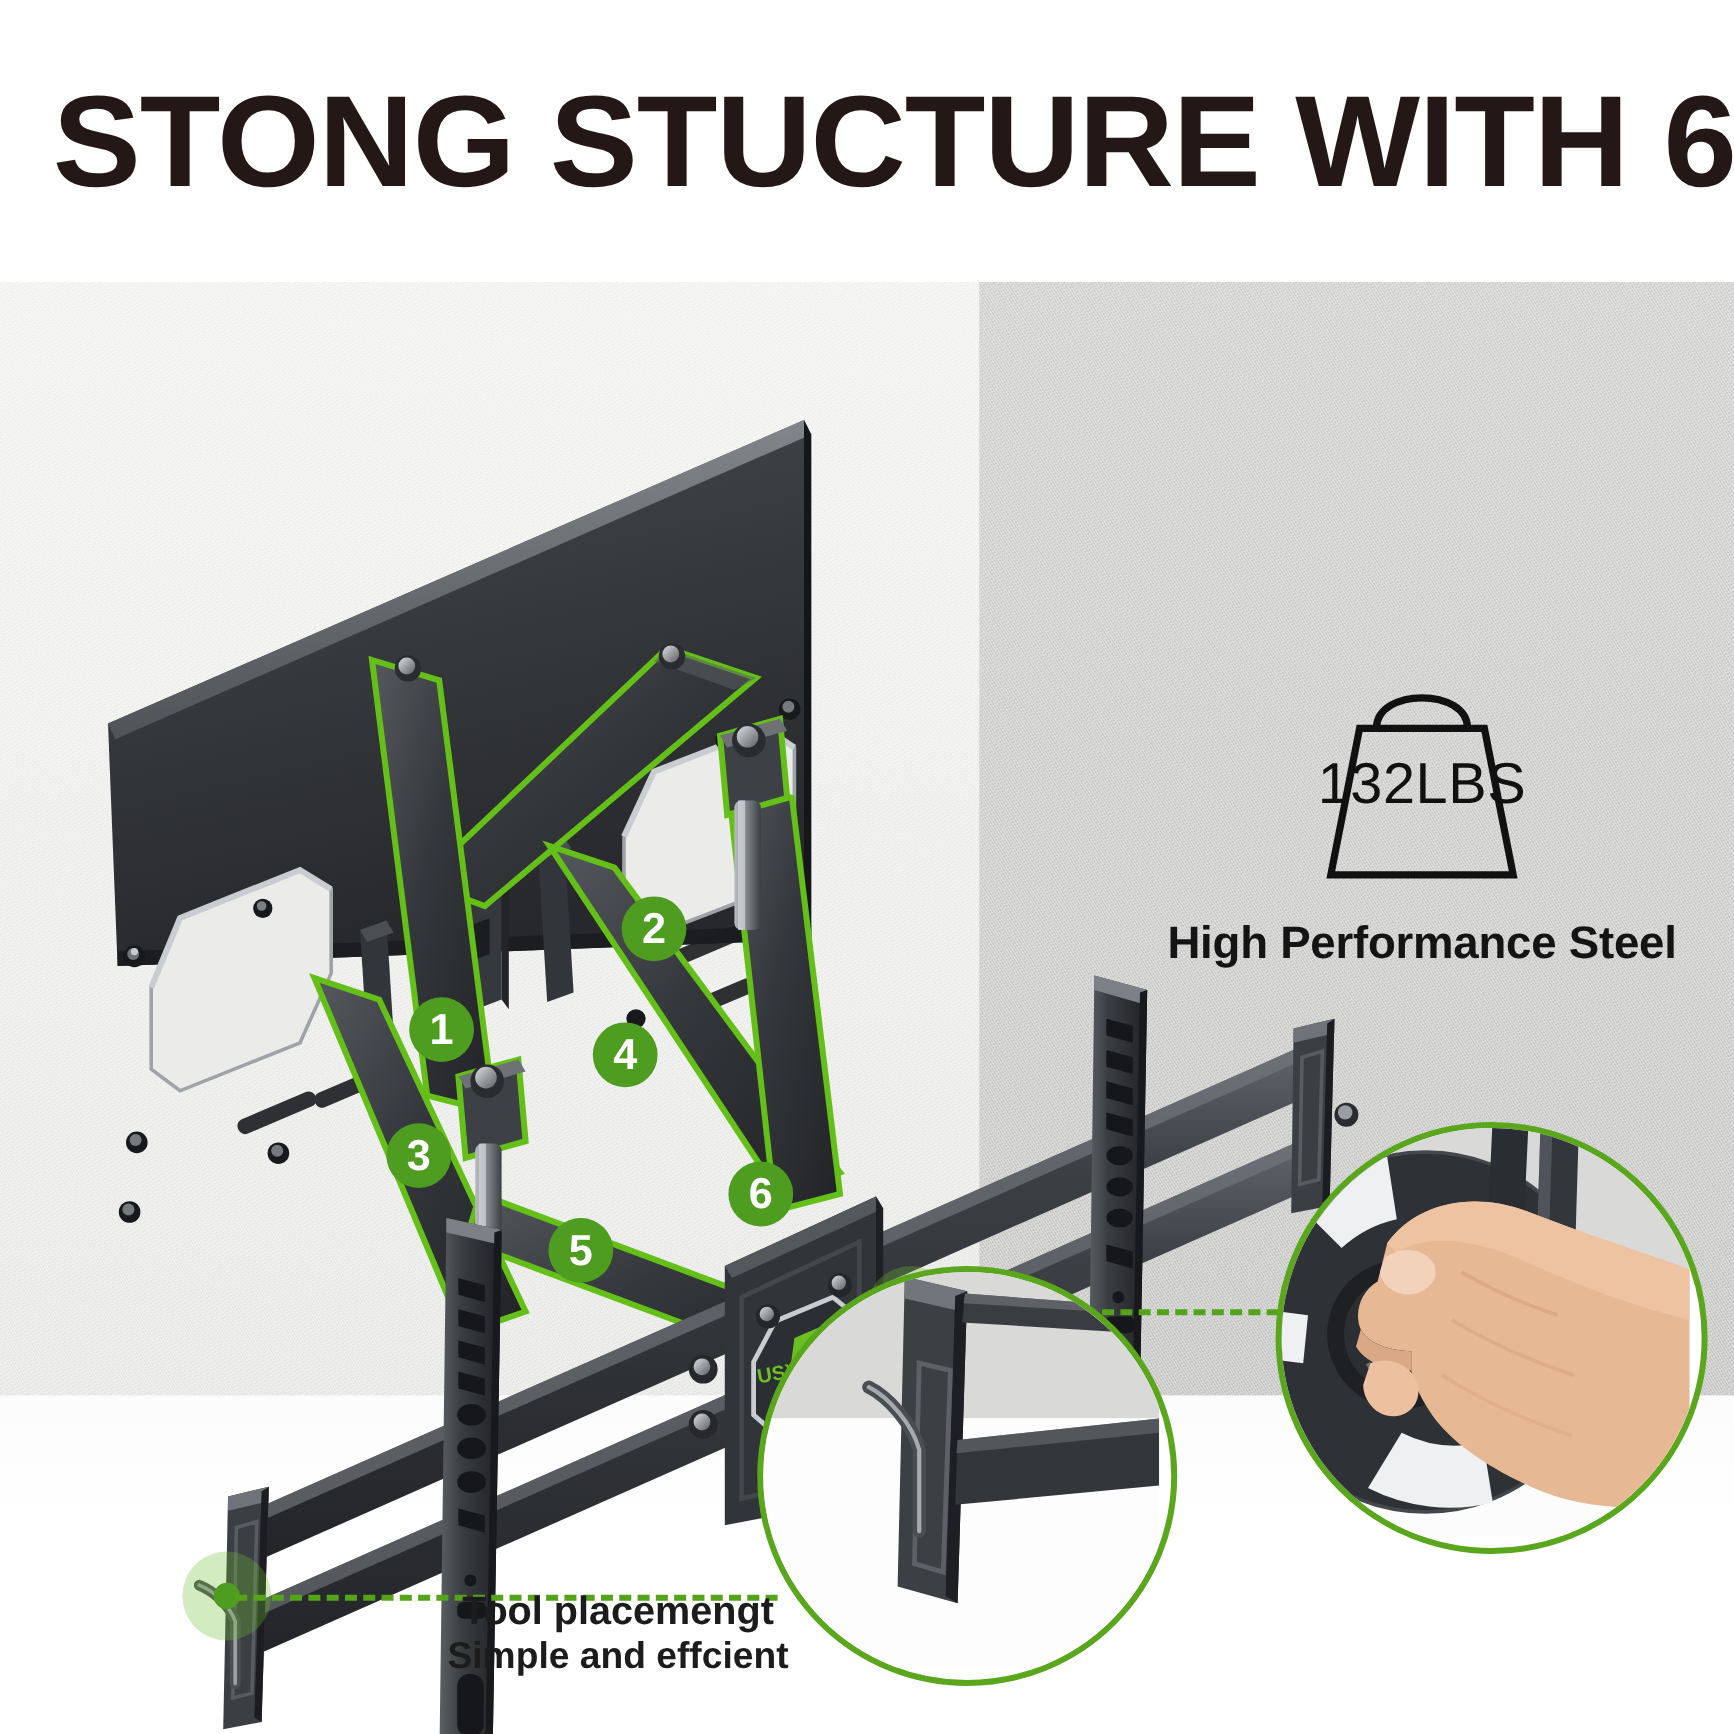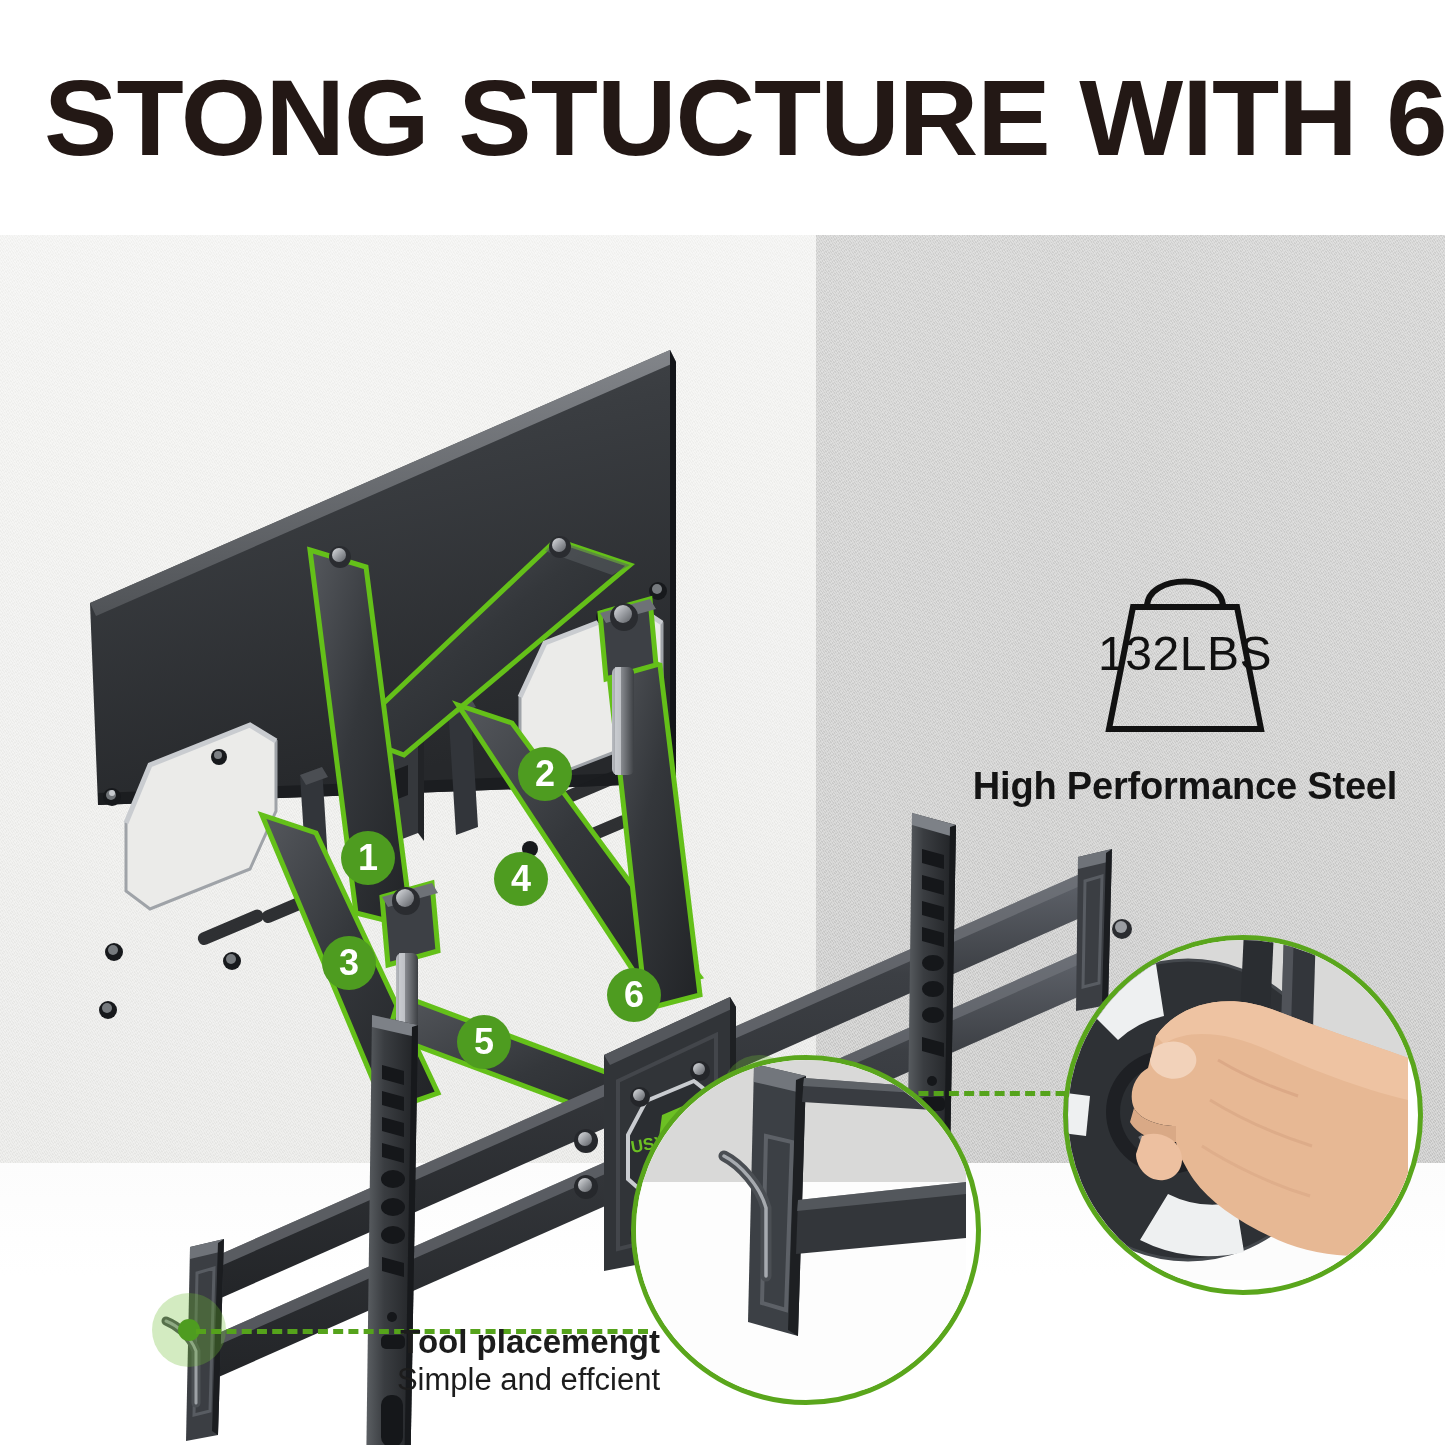--- a/index.html
+++ b/index.html
@@ -85,23 +85,23 @@
     box-shadow:0 0 0 0 rgba(0,0,0,0);
   }
 
   
   .callout-circle{
     position:absolute;border-radius:50%;
     border:5px solid #5aa61c;
     background:#ffffff;
     overflow:hidden;
   }
-  .callout-caption{position:absolute;text-align:right;}
+  .callout-caption{position:absolute;text-align:center;}
   .cc-title{font-size:33px;font-weight:700;color:#1c1c1c;line-height:38px;white-space:nowrap;}
-  .cc-sub{font-size:31px;font-weight:400;color:#1c1c1c;line-height:38px;white-space:nowrap;}
+  .cc-sub{font-size:31px;font-weight:700;color:#1c1c1c;line-height:38px;white-space:nowrap;}
 
   
   .lead-dash{
     position:absolute;height:0;
     border-top:5px dashed #55a31b;
   }
   .lead-dash-v{
     position:absolute;width:0;
     border-left:5px dashed #55a31b;
   }

